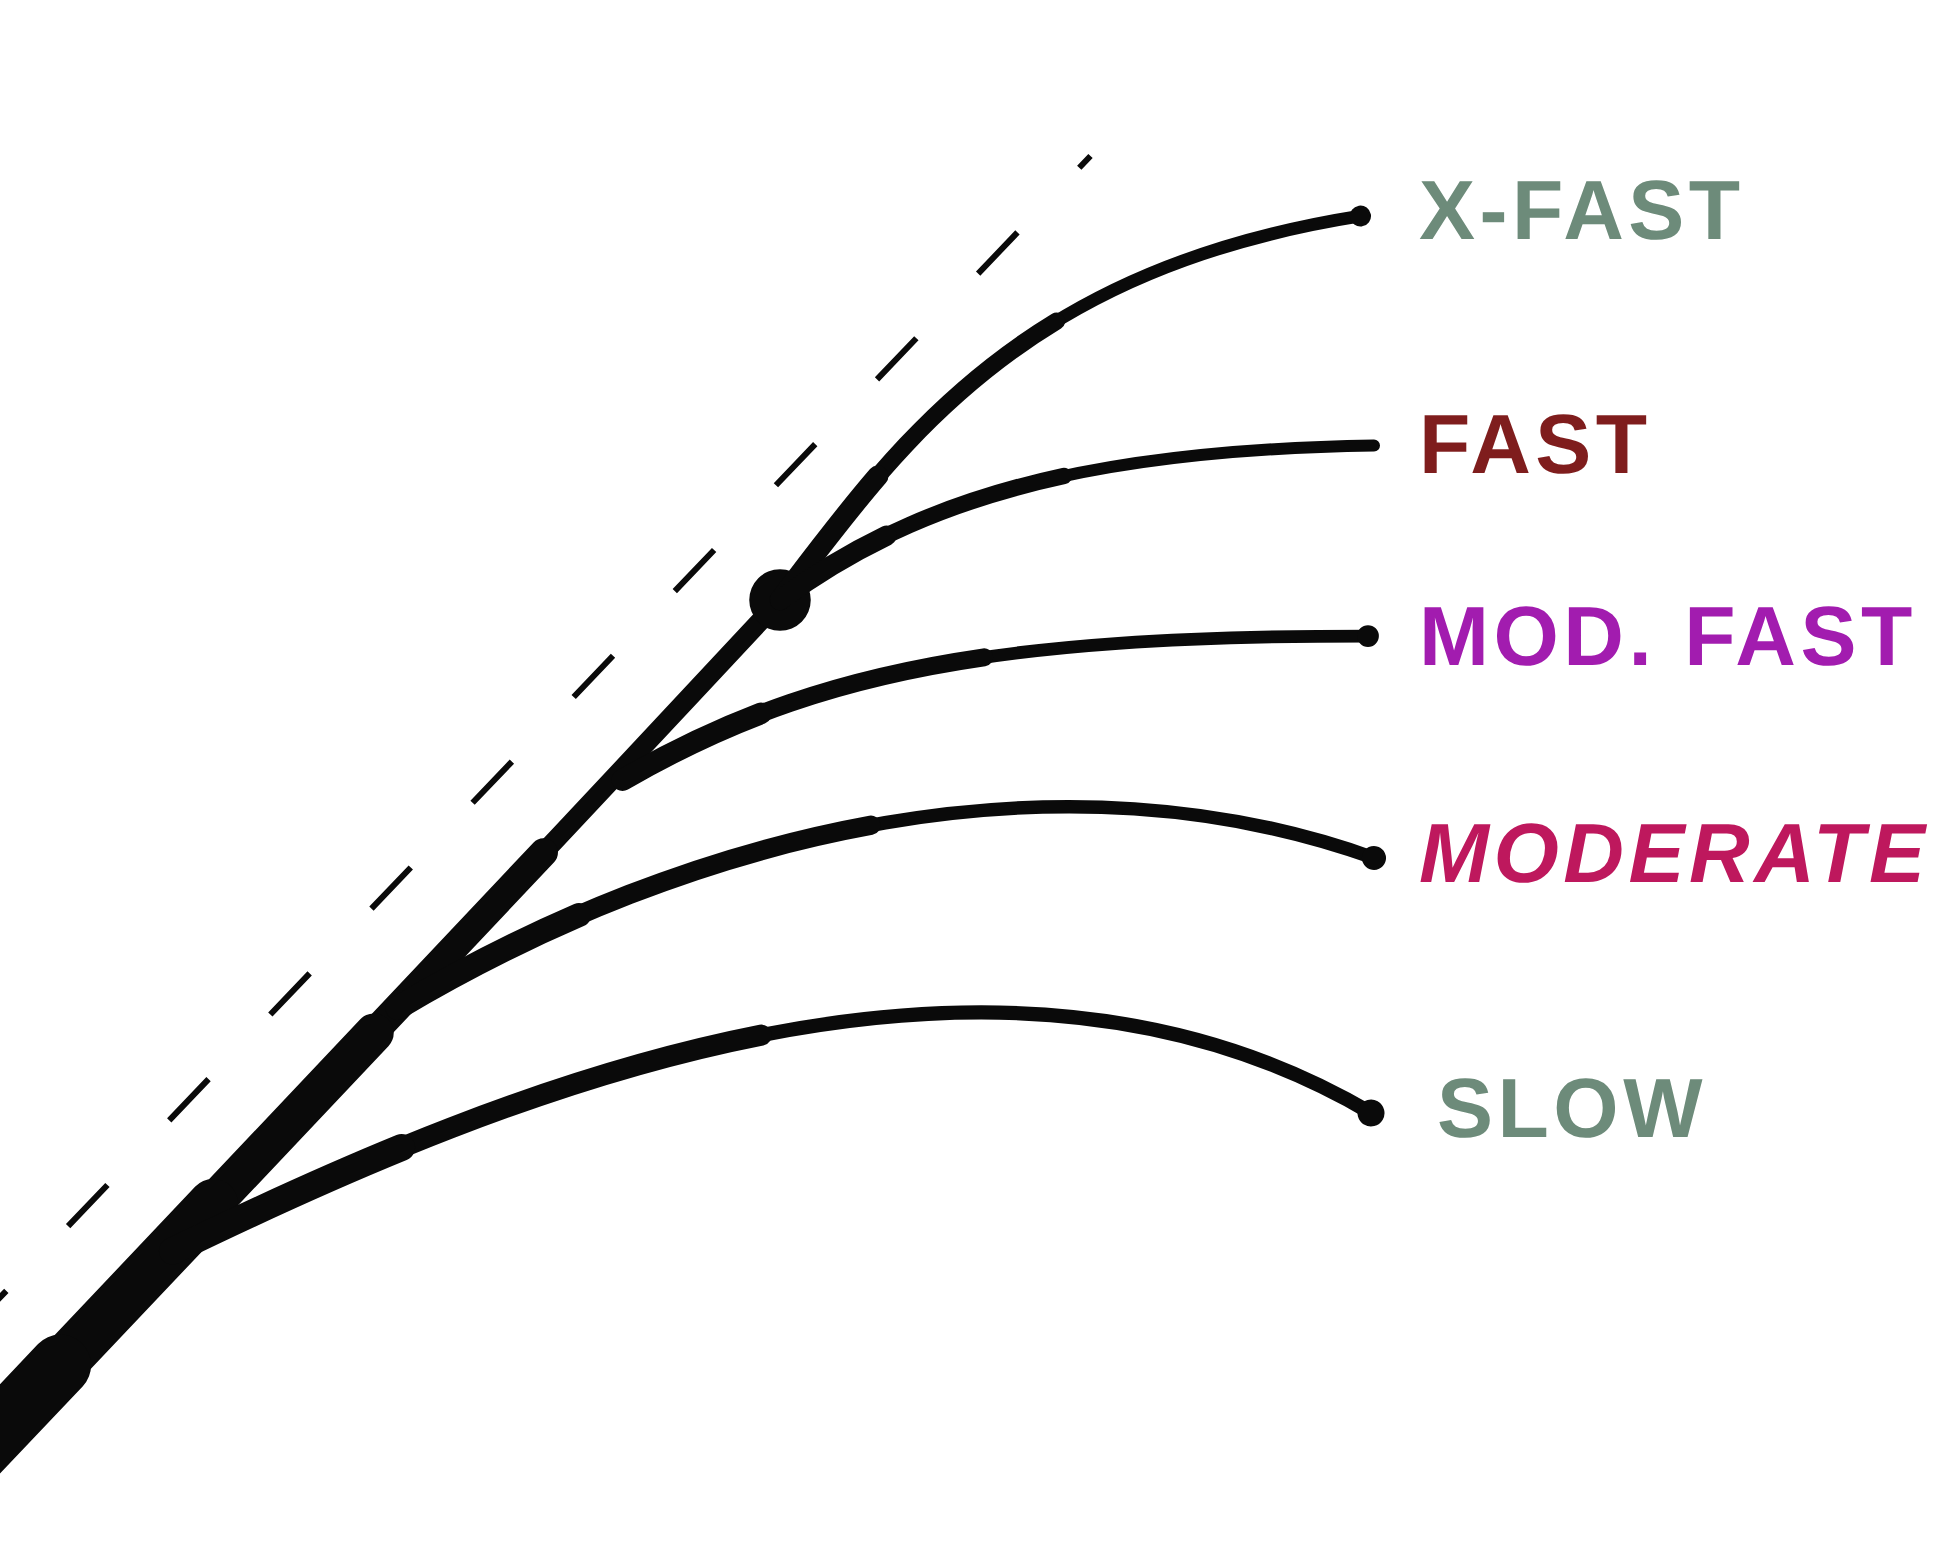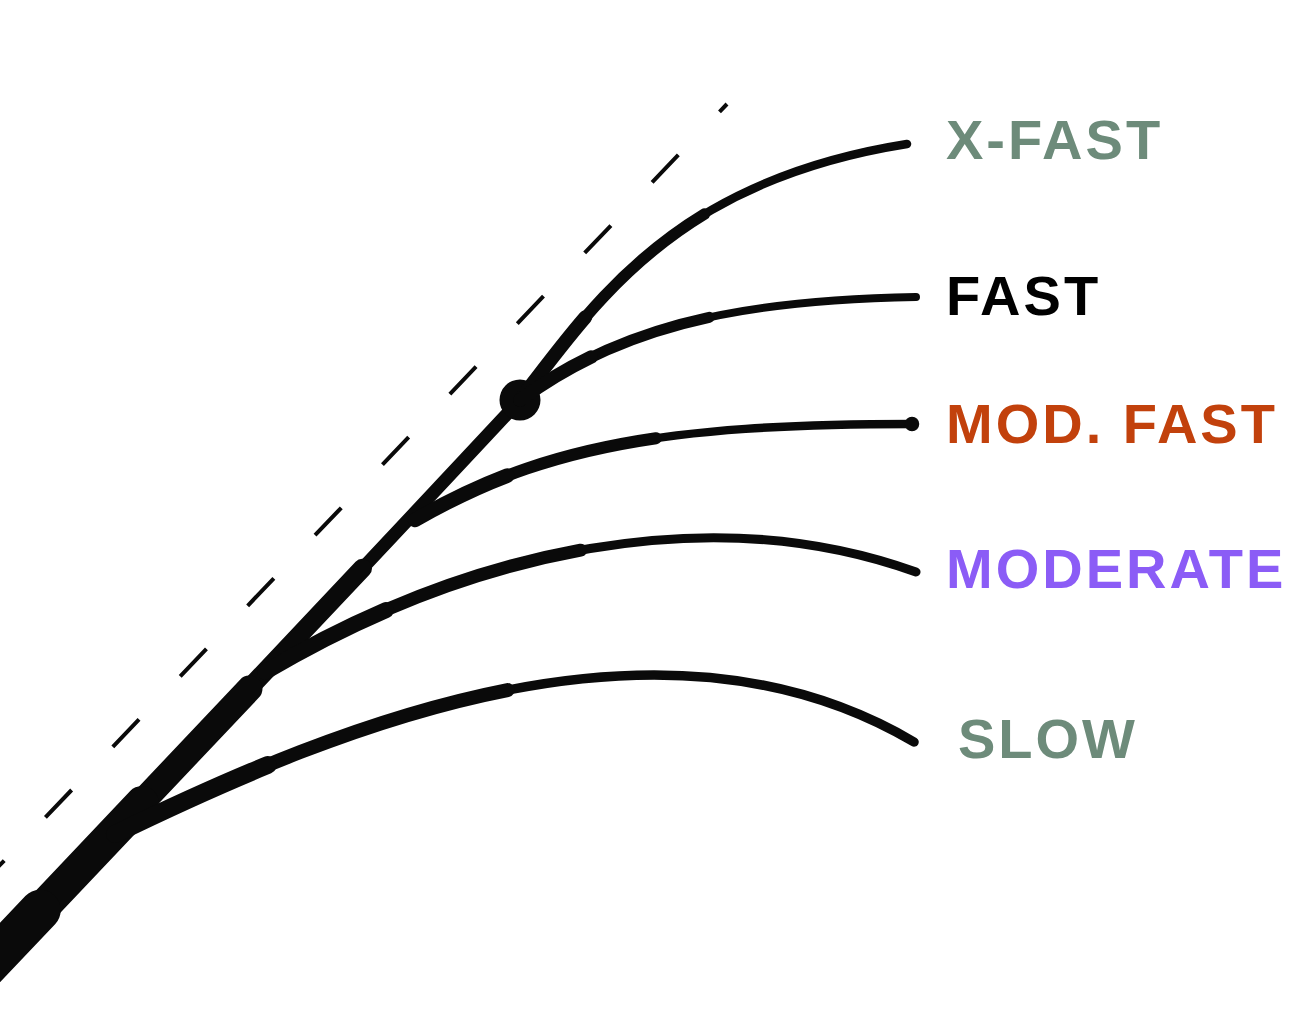--- a/index.html
+++ b/index.html
@@ -45,18 +45,18 @@
       <path d="M 415 520 C 540 448 660 424 912 424" class="rod-stroke" stroke="#0a0a0a" stroke-width="14.5" pathLength="100" stroke-dasharray="20 80"></path>
       <path d="M 265 672 C 470 550 710 498 916 572" class="rod-stroke" stroke="#0a0a0a" stroke-width="9"></path>
       <path d="M 265 672 C 470 550 710 498 916 572" class="rod-stroke" stroke="#0a0a0a" stroke-width="13" pathLength="100" stroke-dasharray="50 50"></path>
       <path d="M 265 672 C 470 550 710 498 916 572" class="rod-stroke" stroke="#0a0a0a" stroke-width="16" pathLength="100" stroke-dasharray="20 80"></path>
       <path d="M 115 834 C 340 725 660 592 914 742" class="rod-stroke" stroke="#0a0a0a" stroke-width="9.5"></path>
       <path d="M 115 834 C 340 725 660 592 914 742" class="rod-stroke" stroke="#0a0a0a" stroke-width="14" pathLength="100" stroke-dasharray="50 50"></path>
       <path d="M 115 834 C 340 725 660 592 914 742" class="rod-stroke" stroke="#0a0a0a" stroke-width="18" pathLength="100" stroke-dasharray="20 80"></path>
     </svg>
   <div id="labels">
       <div class="action-label" style="left: 946px; top: 141px; color: rgb(109, 139, 122);">X-FAST</div>
-      <div class="action-label" style="left: 946px; top: 297px; color: #000000; text-align: center;">FAST</div>
-      <div class="action-label" style="left: 946px; top: 425px; color: #c2410c;">MOD. FAST</div>
-      <div class="action-label" style="left: 946px; top: 570px; color: #8b5cf6;">MODERATE</div>
+      <div class="action-label" style="left: 946px; top: 297px; color: #7f1d1d; text-align: center;">FAST</div>
+      <div class="action-label" style="left: 946px; top: 425px; color: #a21caf;">MOD. FAST</div>
+      <div class="action-label" style="left: 946px; top: 570px; color: #be185d; font-style: italic;">MODERATE</div>
       <div class="action-label" style="left: 946px; top: 740px; color: rgb(109, 139, 122); margin-left: 12px;">SLOW</div>
     </div>
 </div>
 
 </body></html>

